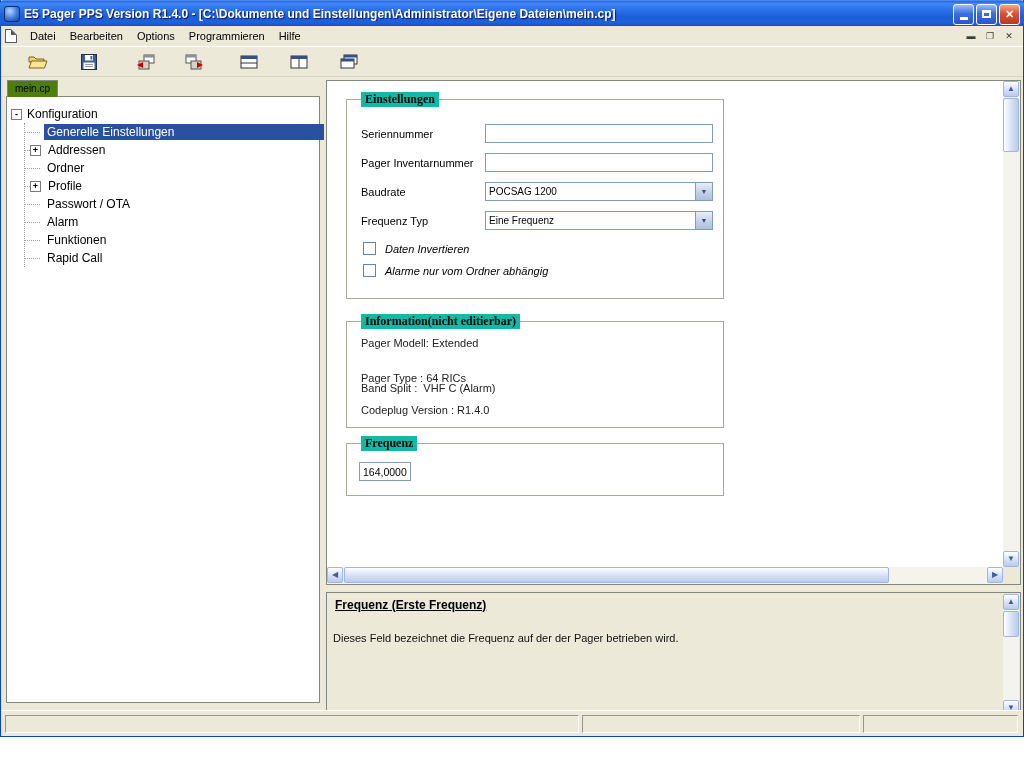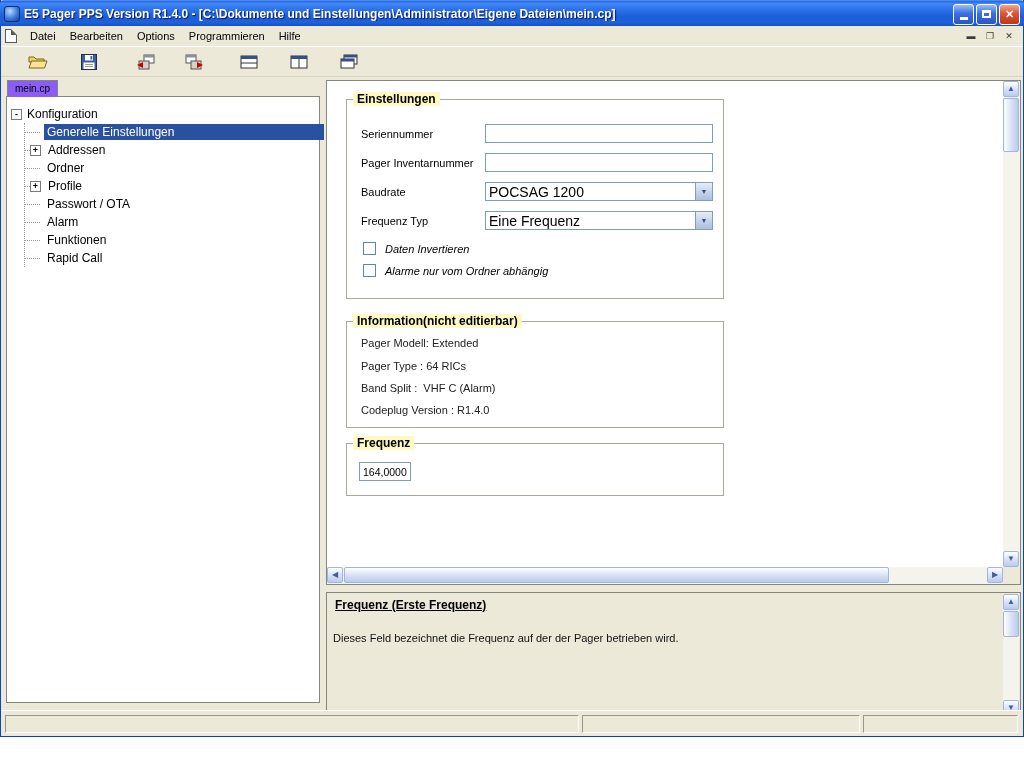--- a/index.html
+++ b/index.html
@@ -35,49 +35,49 @@
   .mdi-controls { margin-left:auto; display:flex; gap:3px; padding-right:6px; color:#3a3a3a; }
   .mdi-ctl { width:16px; height:14px; font-size:9px; text-align:center; line-height:14px; }
 
   
   .toolbar { position:absolute; top:47px; left:0; width:1022px; height:30px; background:#ECE9D8;
     border-bottom:1px solid #d8d4c4; }
   .tool-btn { position:absolute; top:2px; width:34px; height:26px; display:flex;
     align-items:center; justify-content:center; border:1px solid transparent; }
 
   
-  .doc-tab { position:absolute; left:6px; top:80px; height:17px; padding:2px 7px 8px; background:#8b5cf6;
+  .doc-tab { position:absolute; left:6px; top:80px; height:17px; padding:2px 7px 8px; background:#4d7c0f;
     border:1px solid #84887c; border-bottom:none; font-size:10px; z-index:3; }
   .left-panel { position:absolute; left:5px; top:96px; width:314px; height:607px; background:#fff;
     border:1px solid #84887c; z-index:2; }
   .tree { padding:8px 2px 0 4px; font-size:12px; color:#000; }
   .tree-row { height:18px; display:flex; align-items:center; white-space:nowrap; }
   .pm-box { width:11px; height:11px; border:1px solid #7a7a7a; background:#fff; font-size:9px;
     line-height:9px; text-align:center; font-weight:bold; flex:none; color:#000; }
   .tree-root-label { margin-left:5px; }
   .tree-children { margin-left:13px; border-left:1px dotted #9a9a9a; }
   .dash { display:inline-block; width:15px; height:1px; border-top:1px dotted #9a9a9a; flex:none; }
   .dash.short { width:5px; }
   .tree-label { margin-left:4px; padding:1px 3px; }
   .tree-label.selected { background:#2A50A0; color:#fff; padding-right:150px; }
 
   
   .form-panel { position:absolute; left:325px; top:80px; width:695px; height:505px;
     border:1px solid #84887c; background:#fff; }
   .form-content { position:absolute; left:0; top:0; right:17px; bottom:17px; background:#fff; overflow:hidden; }
 
   .groupbox { position:absolute; border:1px solid #ACA899; }
-  .groupbox-title { position:absolute; top:-8px; left:6px; background:#fef9c3; padding:0 4px;
-    font-weight:bold; font-size:12px; white-space:nowrap; }
+  .groupbox-title { position:absolute; top:-8px; left:14px; background:#14b8a6; padding:0 4px;
+    font-weight:bold; font-size:12px; white-space:nowrap;font-family:Liberation Serif, serif; }
   .field-label { position:absolute; font-size:11px; color:#000; white-space:nowrap; }
   .text-input { position:absolute; height:19px; border:1px solid #7F9DB9; background:#fff;
     font-family:"Liberation Sans",sans-serif; font-size:11px; padding:0 3px; }
   .combo { position:absolute; height:19px; width:228px; border:1px solid #7F9DB9; background:#fff;
     display:flex; align-items:center; }
-  .combo-value { flex:1; font-size:14px; padding-left:3px; white-space:nowrap; overflow:hidden; }
+  .combo-value { flex:1; font-size:10px; padding-left:3px; white-space:nowrap; overflow:hidden; }
   .combo-btn { width:17px; height:17px; background:linear-gradient(#E8EEF9,#C2CFE9 60%,#AEBEDF);
     border-left:1px solid #7F9DB9; color:#33517E; font-size:7px; line-height:17px; text-align:center; flex:none; }
   .checkbox { position:absolute; width:13px; height:13px; border:1px solid #5E83B5; background:#fff; }
   .cb-label { position:absolute; font-size:11px; white-space:nowrap;font-style:italic; }
   .info-line { position:absolute; left:14px; font-size:11px; color:#222; white-space:pre; }
 
   
   .vscroll { position:absolute; top:0; right:0; width:17px; bottom:17px; background:#F4F3EC; }
   .hscroll { position:absolute; left:0; bottom:0; height:17px; right:17px; background:#F4F3EC; }
   .scroll-corner { position:absolute; right:0; bottom:0; width:17px; height:17px; background:#ECE9D8; }
@@ -261,21 +261,21 @@
         </div>
         <span class="checkbox" style="left:16px; top:142px;"></span>
         <span class="cb-label" style="left:38px; top:143px;">Daten Invertieren</span>
         <span class="checkbox" style="left:16px; top:164px;"></span>
         <span class="cb-label" style="left:38px; top:165px;">Alarme nur vom Ordner abhängig</span>
       </div>
 
       <div class="groupbox" style="left:19px; top:240px; width:378px; height:107px;">
         <span class="groupbox-title">Information(nicht editierbar)</span>
         <span class="info-line" style="top:15px;">Pager Modell: Extended</span>
-        <span class="info-line" style="top:38px;">Pager Type : 64 RICs</span>
+        <span class="info-line" style="top:50px;">Pager Type : 64 RICs</span>
         <span class="info-line" style="top:60px;">Band Split :  VHF C (Alarm)</span>
         <span class="info-line" style="top:82px;">Codeplug Version : R1.4.0</span>
       </div>
 
       <div class="groupbox" style="left:19px; top:362px; width:378px; height:53px;">
         <span class="groupbox-title">Frequenz</span>
         <input class="text-input" style="left: 12px; top: 18px; width: 52px; font-size: 10.5px;" value="164,0000">
       </div>
 
     </div>

